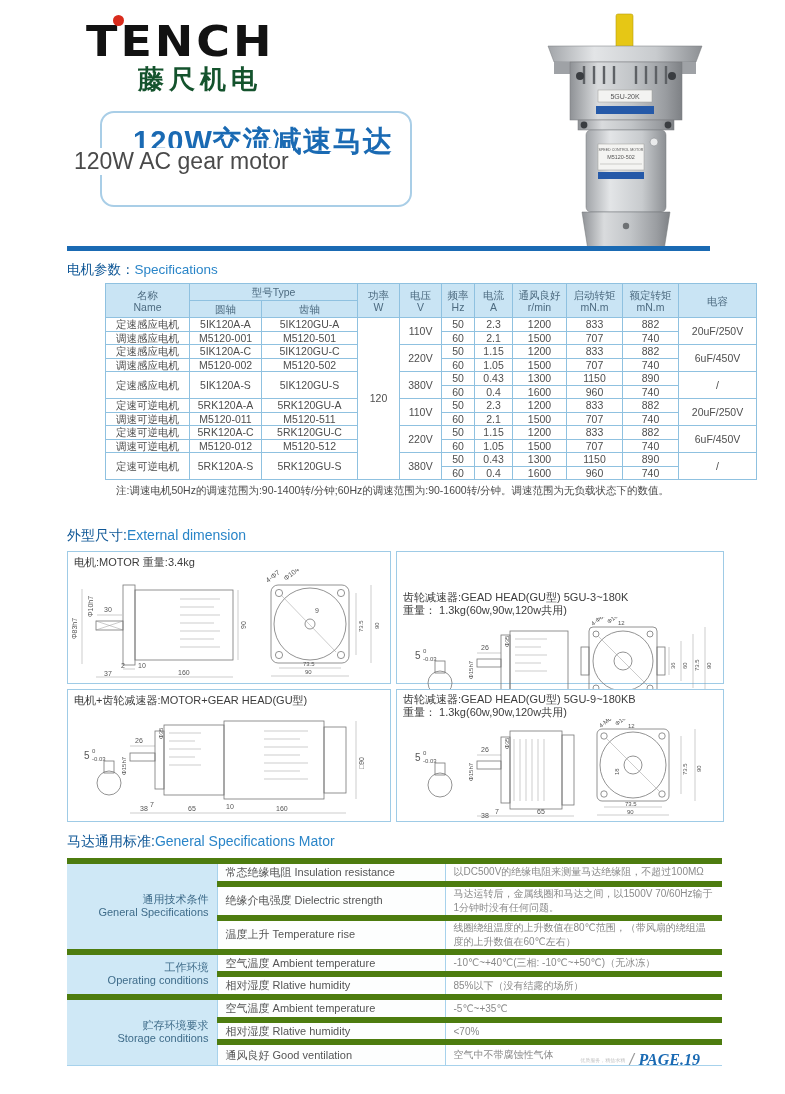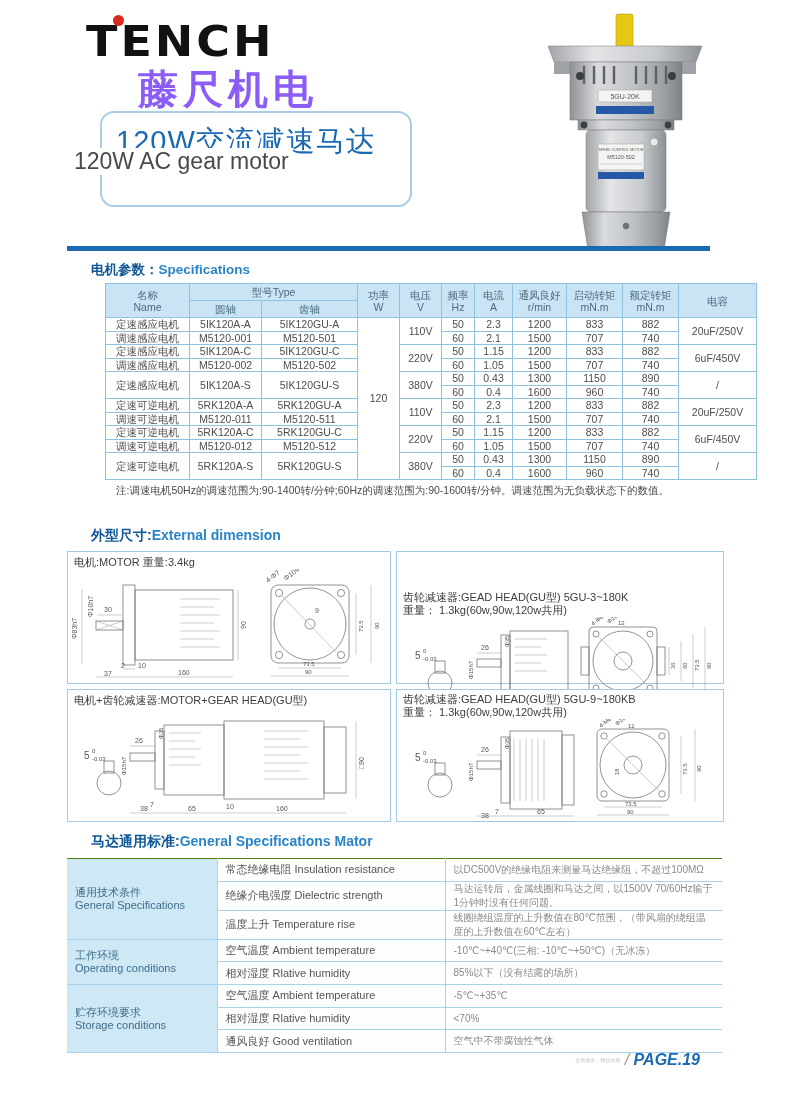--- a/index.html
+++ b/index.html
@@ -6,29 +6,29 @@
   body{
     width:785px;height:1094px;position:relative;background:#fff;overflow:hidden;
     font-family:"Liberation Sans","DejaVu Sans",sans-serif;color:#333;
   }
   .abs{position:absolute;}
 
   
   .logo-text{font-weight:900;font-size:46px;letter-spacing:3px;color:#121212;
     font-family:"DejaVu Sans","Liberation Sans",sans-serif;transform:scaleY(.92);}
   .logo-dot{position:absolute;width:11px;height:11px;border-radius:50%;background:#d92b1c;}
-  .logo-cn{font-weight:bold;font-size:40px;letter-spacing:5px;color:#8b5cf6;}
+  .logo-cn{font-weight:bold;font-size:26px;letter-spacing:5px;color:#14532d;}
 
   
   .banner-box{border:2px solid #a9cee7;border-radius:14px;}
-  .banner-cn{font-size:29px;font-weight:normal;color:#1a6ab3;letter-spacing:1px;white-space:nowrap;}
+  .banner-cn{font-size:29px;font-weight:bold;color:#1a6ab3;letter-spacing:1px;white-space:nowrap;margin-left:17px;}
   .banner-en{font-size:23px;color:#4a4a4a;background:#fff;padding:0 4px;white-space:nowrap;}
 
   
-  .sec-head{font-size:13.5px;font-weight:bold;white-space:nowrap;margin-left:24px;}
+  .sec-head{font-size:13.5px;font-weight:normal;white-space:nowrap;}
   .sec-head .cn{color:#0f5796;}
   .sec-head .en{color:#2a85c8;}
 
   
   .blue-rule{background:#1a6ab3;height:5px;}
 
   
   table.spec{border-collapse:collapse;table-layout:fixed;width:651px;font-size:10.5px;color:#4e4e4e;}
   table.spec th,table.spec td{border:1px solid #8fc1e0;padding:0;text-align:center;
     overflow:hidden;white-space:nowrap;}
@@ -42,29 +42,29 @@
   .panel{border:1px solid #9fcbe6;background:#fff;}
   .panel-title{font-size:11px;color:#3c3c3c;padding:4px 0 0 6px;line-height:13px;white-space:nowrap;}
   svg text{fill:#555;font-family:"Liberation Sans","DejaVu Sans",sans-serif;}
   svg .ln{stroke:#777;stroke-width:.8;fill:none;}
   svg .thin{stroke:#999;stroke-width:.5;fill:none;}
   svg .d{font-size:7px;}
   svg .d2{font-size:6px;}
 
   
   table.gen{border-collapse:collapse;table-layout:fixed;width:655px;font-size:11px;}
-  table.gen th,table.gen td{border-top:1px solid #4d7c0f;border-bottom:1px solid #a7d2ec;padding:0 8px;text-align:left;}
-  table.gen th{background:#cfe8f6;color:#3f6c8a;font-weight:normal;text-align:left;
+  table.gen th,table.gen td{border-top:6px solid #4d7c0f;border-bottom:1px solid #a7d2ec;padding:0 8px;text-align:left;}
+  table.gen th{background:#cfe8f6;color:#3f6c8a;font-weight:normal;text-align:right;
     border-right:1px solid #a7d2ec;line-height:13px;}
   table.gen td.item{color:#555;border-right:1px solid #a7d2ec;background:#fdfefe;}
   table.gen td.val{color:#8a8a8a;font-size:10px;}
   table.gen tr{height:22.7px;}
 
   
-  .footer-page{font-size:16px;font-weight:bold;font-style:italic;color:#1a6ab3;}
+  .footer-page{font-size:16px;font-weight:bold;font-style:italic;color:#1a6ab3;font-family:Liberation Serif, serif;}
   .footer-slash{font-size:16px;color:#9a9a9a;font-style:italic;}
   .footer-tag{font-size:5px;color:#c4c4c4;line-height:6px;text-align:right;}
 </style>
 </head>
 <body>
 
 <div class="abs" style="left:86px;top:14px;width:330px;height:90px;">
   <div class="logo-text">TENCH</div>
   <span class="logo-dot" style="left:27px;top:1px;"></span>
   <div class="logo-cn abs" style="left:52px;top:48px;">藤尺机电</div>

